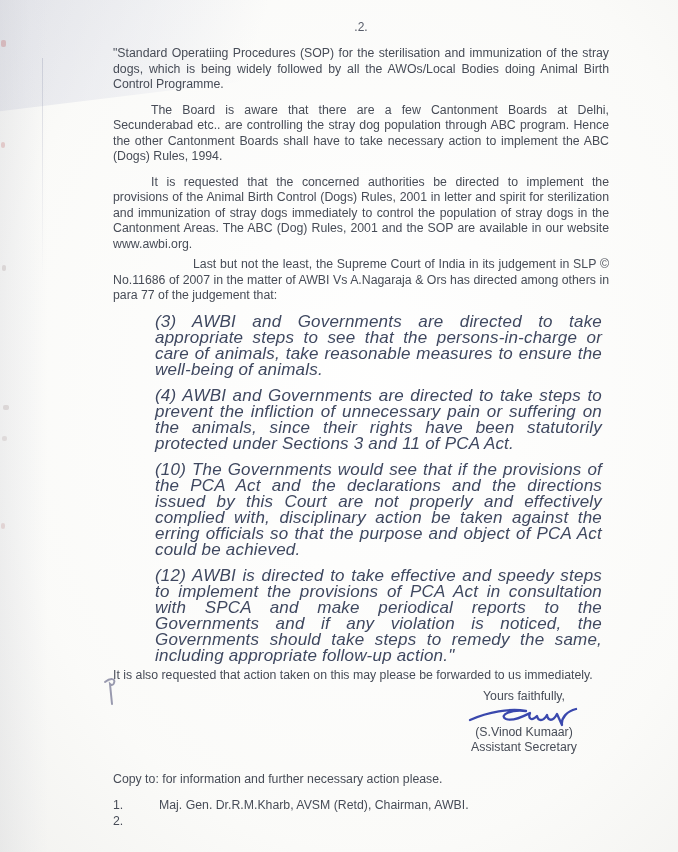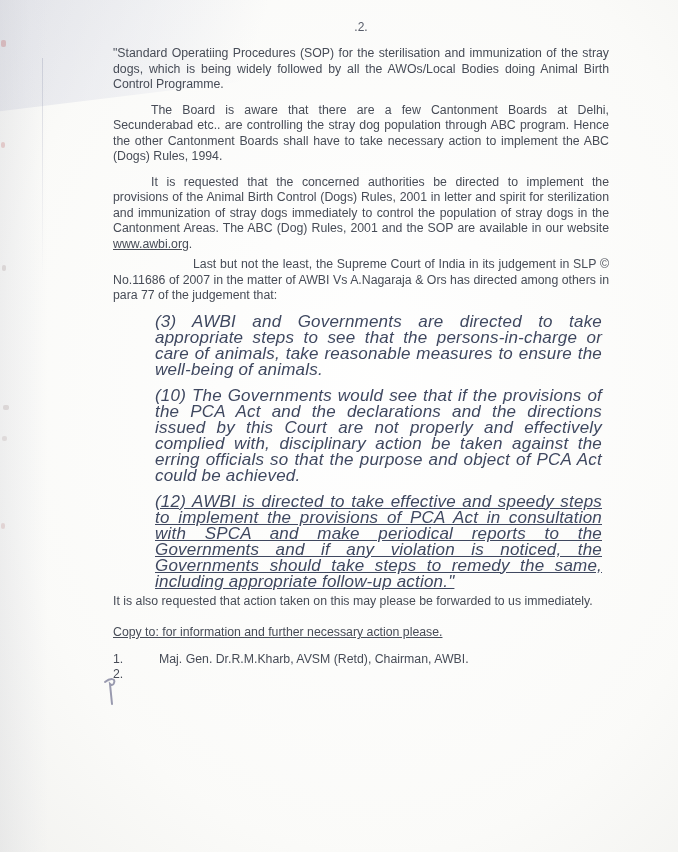--- a/index.html
+++ b/index.html
@@ -41,24 +41,24 @@
   .mt-sm { margin-top:10px !important; }
   .mt-xs { margin-top:5px !important; }
   .ind1 { text-indent:38px; }
   .ind2 { text-indent:80px; }
   .quote {
     margin:10px 0 0 42px; width:447px; box-sizing:border-box;
     font-style:italic; font-size:17px; line-height:16px;
     letter-spacing:0.2px; color:#3f4860; text-align:justify;
   }
   .closing { margin-top:4px !important; }
-  a.weblink { color:#474c57; text-decoration:underline; cursor:pointer; }
+  a.weblink { color:#474c57; cursor:pointer; }
   .sigblock { width:170px; margin:6px 0 0 auto; text-align:center; font-size:12.3px; line-height:15.5px; }
   .sig-svg { display:block; margin:-1px auto -3px auto; }
-  .copyline { margin-top:16px !important; text-align:center;text-decoration:underline; }
+  .copyline { margin-top:16px !important; text-align:center; }
   .copylist { margin-top:11px; }
   .copyrow { display:flex; font-size:12.3px; line-height:15.5px; }
   .copyrow .num { width:46px; flex:0 0 46px; }
   .handmark { position:absolute; left:101px; top:676px; pointer-events:none; }
 </style>
 </head>
 <body>
 
 <div class="page">
 
@@ -85,25 +85,34 @@
     <p class="body mt-p1">"Standard Operatiing Procedures (SOP) for the sterilisation and immunization of the stray dogs, which is being widely followed by all the AWOs/Local Bodies doing Animal Birth Control Programme.</p>
 
 
     <p class="body mt-sm ind1">The Board is aware that there are a few Cantonment Boards at Delhi, Secunderabad etc.. are controlling the stray dog population through ABC program. Hence the other Cantonment Boards shall have to take necessary action to implement the ABC (Dogs) Rules, 1994.</p>
 
     <p class="body mt-sm ind1"><span>It is requested that the concerned authorities be directed to implement the provisions of the Animal Birth Control (Dogs) Rules, 2001 in letter and spirit for sterilization and immunization of stray dogs immediately to control the population of stray dogs in the Cantonment Areas. The ABC (Dog) Rules, 2001 and the SOP are available in our website</span> <a class="weblink">www.awbi.org</a><span>.</span></p>
 
     <p class="body mt-xs ind2">Last but not the least, the Supreme Court of India in its judgement in SLP © No.11686 of 2007 in the matter of AWBI Vs A.Nagaraja &amp; Ors has directed among others in para 77 of the judgement that:</p>
 
     <p class="quote">(3) AWBI and Governments are directed to take appropriate steps to see that the persons-in-charge or care of animals, take reasonable measures to ensure the well-being of animals.</p>
+    <p class="quote">(4) AWBI and Governments are directed to take steps to prevent the infliction of unnecessary pain or suffering on the animals, since their rights have been statutorily protected under Sections 3 and 11 of PCA Act.</p>
     <p class="quote">(10) The Governments would see that if the provisions of the PCA Act and the declarations and the directions issued by this Court are not properly and effectively complied with, disciplinary action be taken against the erring officials so that the purpose and object of PCA Act could be achieved.</p>
-    <p class="quote" style="text-decoration:underline;">(12) AWBI is directed to take effective and speedy steps to implement the provisions of PCA Act in consultation with SPCA and make periodical reports to the Governments and if any violation is noticed, the Governments should take steps to remedy the same, including appropriate follow-up action."</p>
+    <p class="quote" style="">(12) AWBI is directed to take effective and speedy steps to implement the provisions of PCA Act in consultation with SPCA and make periodical reports to the Governments and if any violation is noticed, the Governments should take steps to remedy the same, including appropriate follow-up action."</p>
 
     <p class="body closing">It is also requested that action taken on this may please be forwarded to us immediately.</p>
 
+    <div class="sigblock">
+      <div>Yours faithfully,</div>
+      <svg class="sig-svg" width="112" height="24" viewBox="0 0 112 24">
+        <path d="M2 16 C 20 8, 42 4, 58 7 C 44 5, 30 11, 38 15 C 45 18, 56 12, 62 9 C 60 14, 63 18, 69 12 C 70 17, 75 18, 79 11 C 80 17, 85 18, 89 10 L 94 21 C 93 14, 99 7, 108 5" fill="none" stroke="#3a48ad" stroke-width="2.3" stroke-linecap="round" stroke-linejoin="round"></path>
+      </svg>
+      <div>(S.Vinod Kumaar)</div>
+      <div>Assistant Secretary</div>
+    </div>
 
     <p class="body copyline">Copy to: for information and further necessary action please.</p>
 
     <div class="copylist">
       <div class="copyrow">
         <span class="num">1.</span>
         <span>Maj. Gen. Dr.R.M.Kharb, AVSM (Retd), Chairman, AWBI.</span>
       </div>
       <div class="copyrow">
         <span class="num">2.</span>

